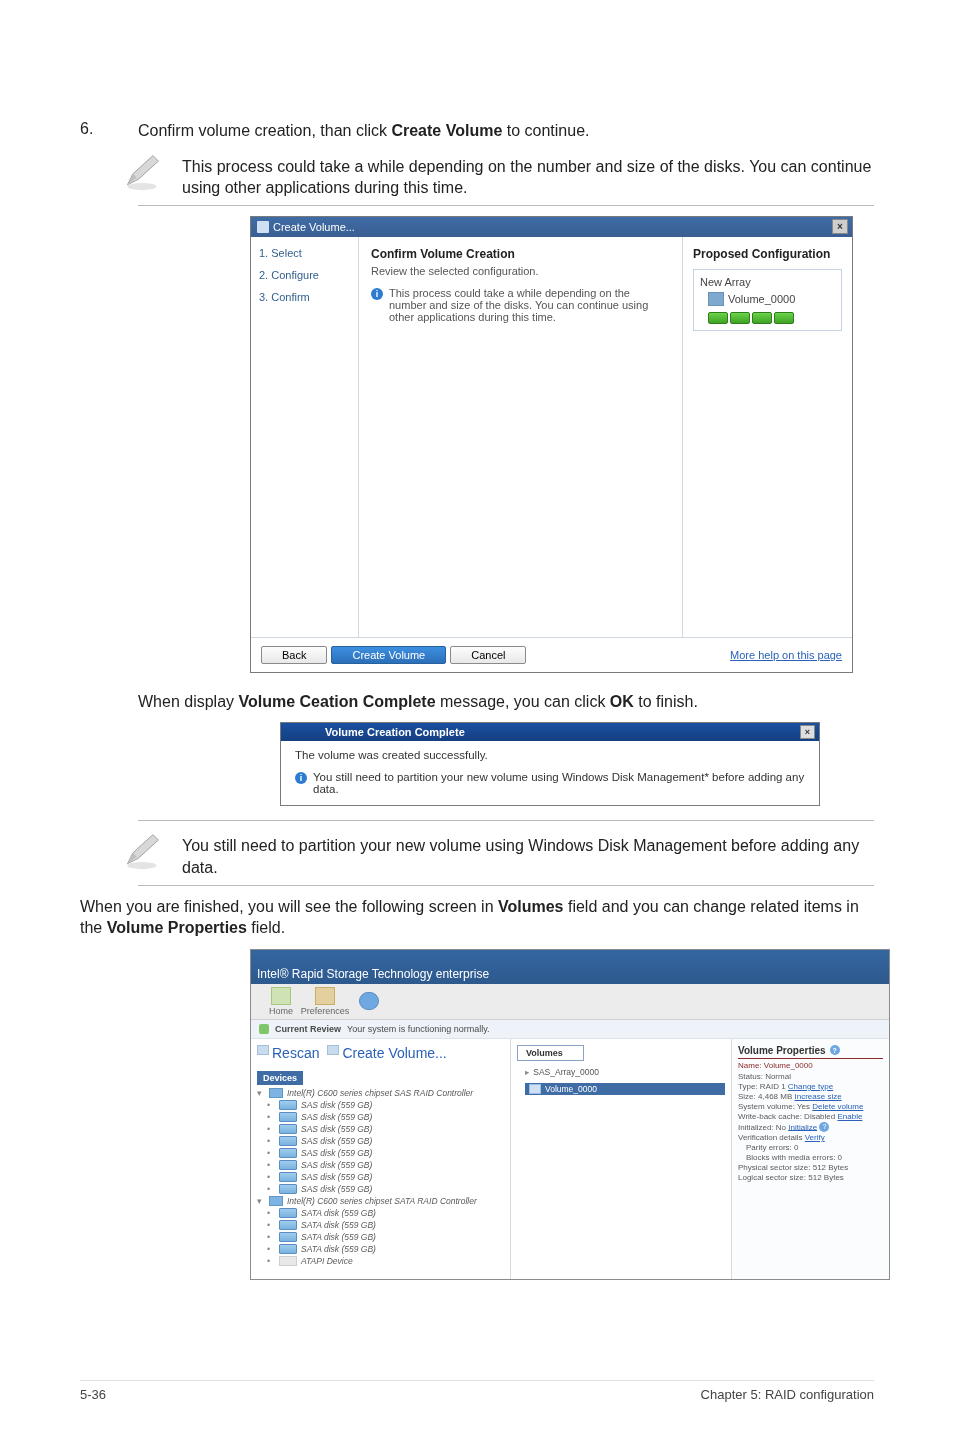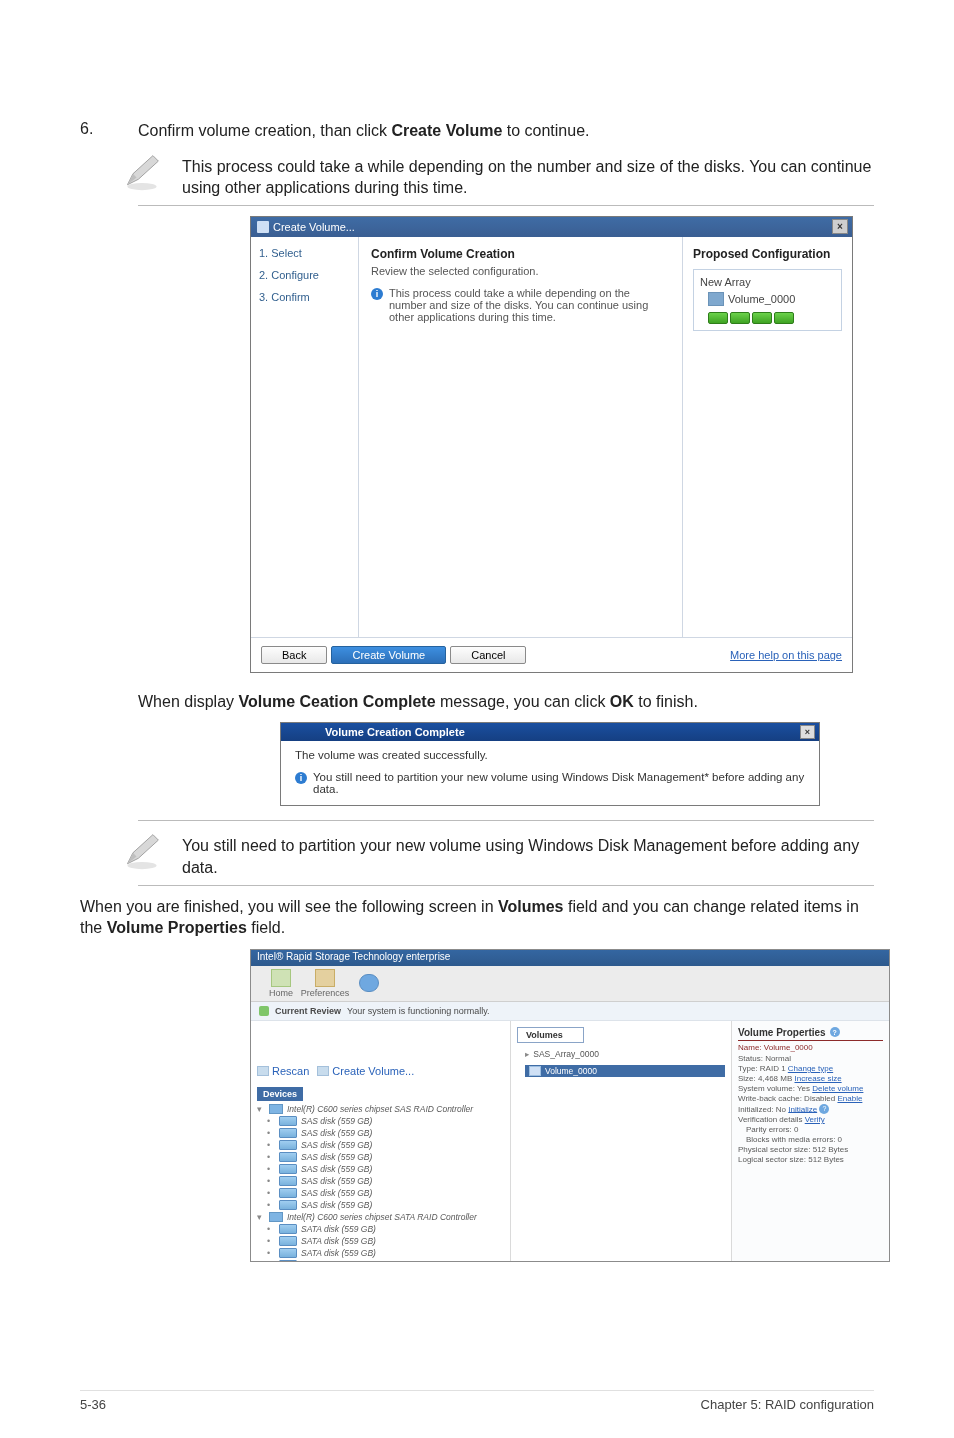--- a/index.html
+++ b/index.html
@@ -54,33 +54,33 @@
   .dlg2-close { width:15px; height:14px; background:#dedede; border:1px solid #888; display:flex; align-items:center; justify-content:center; font-size:9px; color:#333; font-weight:bold; }
   .dlg2-body { padding: 8px 14px 10px; font-size:11.5px; color:#333; }
   .dlg2-msg1 { margin-bottom:10px; }
   .dlg2-msg2 { display:flex; align-items:flex-start; gap:6px; }
   .dlg2-footer { display:flex; padding: 6px 10px; border-top:1px solid #ddd; }
   .dlg2-footer .btn-ok { font-size:11px; padding:2px 16px; background:linear-gradient(#fff,#eaeaea); border:1px solid #d3a12b; border-radius:2px; cursor:pointer; }
 
   
   .irst-wrap { margin: 8px 0 10px 170px; width: 640px; }
   .irst { border:1px solid #8b8b8b; background:#fff; }
-  .irst-title { height:16px; background: linear-gradient(#3466a1,#2d598d); color:#fff; font-size:10px; display:flex; align-items:flex-end; padding:4px 6px; }
+  .irst-title { height:16px; background: linear-gradient(#3466a1,#2d598d); color:#fff; font-size:12px; display:flex; align-items:flex-start; padding:17px 6px; }
   .irst-toolbar { height:36px; background:#ececec; display:flex; align-items:center; padding:0 8px; border-bottom:1px solid #cfcfcf; }
   .tbtn { display:flex; flex-direction:column; align-items:center; font-size:9px; color:#666; cursor:pointer; width:44px; }
   .tbtn .tico { width:20px; height:18px; margin-bottom:1px; }
   .tico1 { background:#cfe2b5; border:1px solid #a6c77f; }
   .tico2 { background:#e4d09f; border:1px solid #c9ad66; }
   .tico3 { width:20px; height:20px; border-radius:10px; background:#6fa8e0; border:1px solid #5a8ec2; }
   .statusbar { background:#eef3f9; padding:4px 8px; display:flex; align-items:center; gap:6px; font-size:9px; color:#4a4a4a; border-bottom:1px solid #dde3ea; }
   .chk { width:10px; height:10px; background:#7fc66a; border-radius:2px; }
   .irst-body { display:flex; height:240px; }
   .irst-left { width:260px; border-right:1px solid #dadada; padding:6px; font-size:9px; color:#555; overflow:hidden; }
   .irst-left-top { display:flex; gap:8px; margin-bottom:6px; }
-  .pill { color:#2a62b9; font-size:11px; display:flex; align-items:center; gap:3px; cursor:pointer;margin-top:38px; }
+  .pill { color:#2a62b9; font-size:14px; display:flex; align-items:flex-start; gap:3px; cursor:pointer; }
   .pill .pi { width:12px; height:10px; background:#c8dced; border:1px solid #a4c0db; }
   .devhead { font-size:9px; font-weight:bold; color:#fff; background:#3f6ca5; padding:2px 6px; display:inline-block; margin:4px 0 2px; }
   .tree { }
   .tnode { display:flex; align-items:center; gap:4px; padding:1px 0; }
   .bullet { width:8px; color:#888; }
   .ctrl-ico { width:14px; height:10px; background:#7eb4e3; border:1px solid #6297c5; }
   .disk-ico { width:18px; height:10px; background:linear-gradient(#a0cef0,#79b2dd); border:1px solid #5a8ec2; border-radius:1px; }
   .dev-ico { width:18px; height:10px; background:#e8e8e8; border:1px solid #cfcfcf; }
   .tnode .lbl { font-size:8.5px; color:#5a5a5a;font-style:italic; }
   .indent1 { padding-left:10px; }
@@ -92,21 +92,21 @@
   .arrow { color:#888; }
 
   .irst-right { width:158px; border-left:1px solid #dadada; padding:6px 6px; font-size:8px; color:#5b5b5b; background:#fbfcfd; }
   .irst-right h6 { font-size:10px; color:#333; font-weight:bold; border-bottom:1px solid #8c2a2a; padding-bottom:2px; margin-bottom:2px; display:flex; align-items:center; gap:4px;}
   .qmark { width:10px; height:10px; border-radius:5px; background:#6fa8e0; color:#fff; font-size:7px; display:flex; align-items:center; justify-content:center; }
   .rp { margin-bottom:1px; }
   .rp .l { color:#2a62b9; text-decoration:underline; cursor:pointer; }
   .rp-top { color:#8c2a2a; margin-bottom:2px; }
 
   
-  .page-footer { position:absolute; left:80px; right:80px; bottom:26px; display:flex; justify-content:space-between; font-size:13px; color:#444; border-top:1px solid #e0e0e0; padding-top:6px; }
+  .page-footer { position:absolute; left:80px; right:80px; bottom:36px; display:flex; justify-content:space-between; font-size:13px; color:#444; border-top:1px solid #e0e0e0; padding-top:6px; }
 
   
   .pencil-svg { width:44px; height:40px; }
 </style>
 </head>
 <body>
 
 <div class="page">
 
   <div class="step-line">

